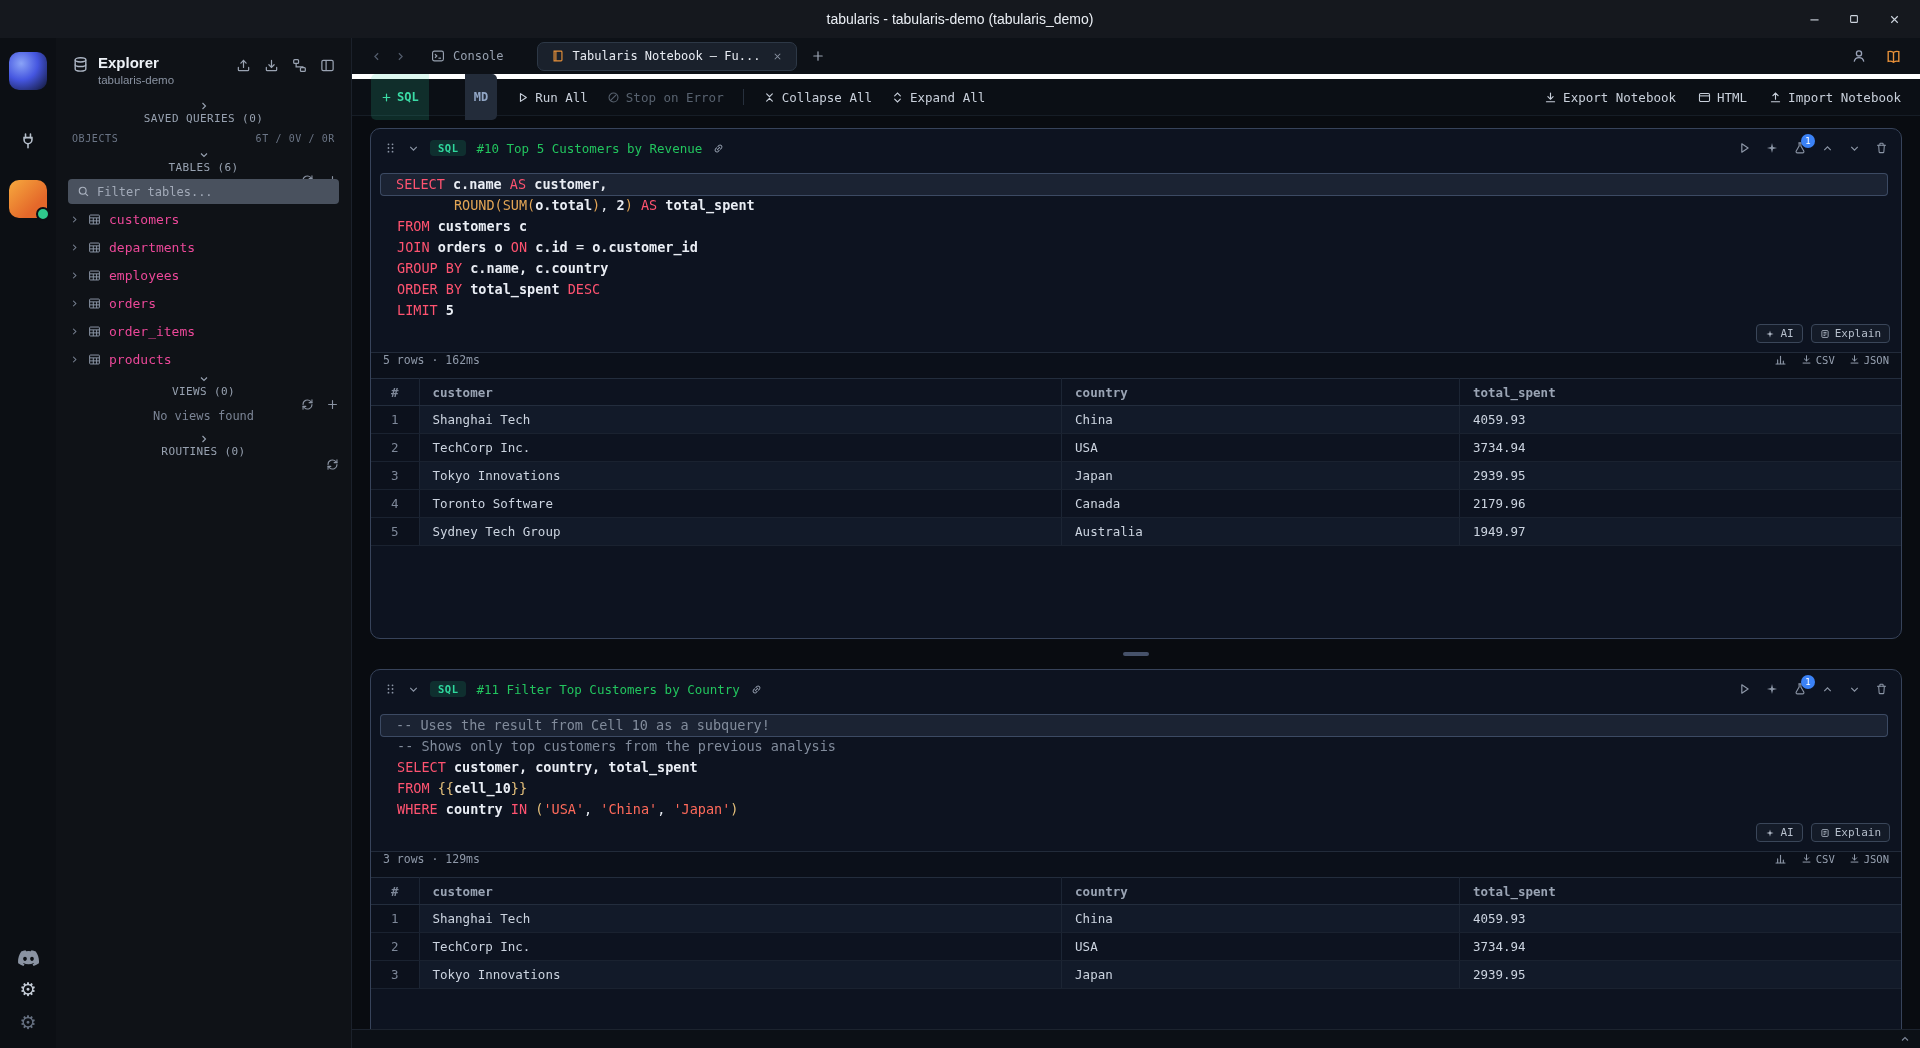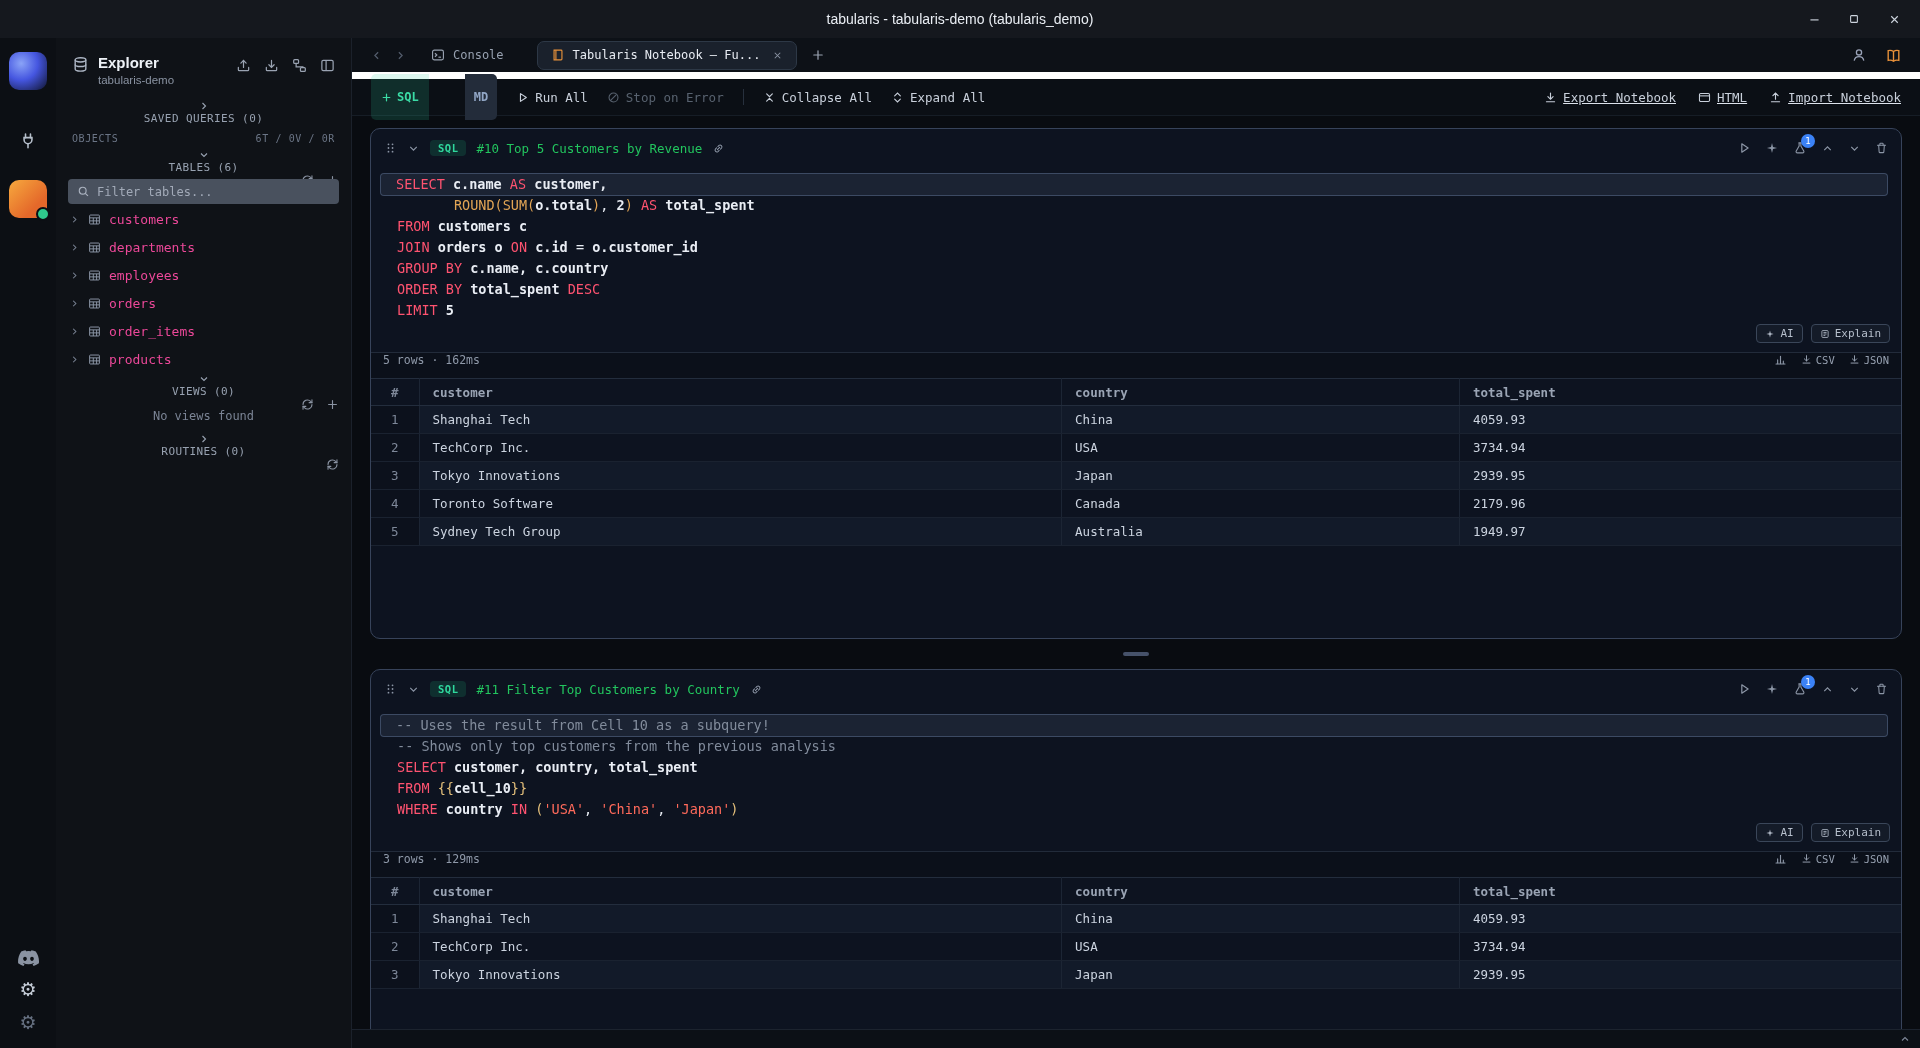--- a/index.html
+++ b/index.html
@@ -51,42 +51,42 @@
   .filter input { background:transparent; border:none; outline:none; color:#c3cad6; font:inherit; font-size:12px; width:100%; }
   .filter input::placeholder { color:#a2aab8; }
   .tbl-item { display:flex; align-items:center; gap:8px; height:28px; padding:0 12px 0 13px; color:#ec4899; font-size:13px; }
   .tbl-item .chev { color:#7c8697; }
   .tbl-item .grid { color:#8d97a8; }
   .views-empty { text-align:center; color:#7b8495; font-size:12px; padding:9px 0 10px; }
 
   
   .main { flex:1; min-width:0; display:flex; flex-direction:column; background:#090c11; }
 
-  .tabbar { height:41px; background:#0d1117; border-bottom:7px solid #ffffff; display:flex; align-items:center; padding:0 12px; }
+  .tabbar { height:41px; background:#0d1117; border-bottom:5px solid #ffffff; display:flex; align-items:center; padding:0 12px; }
   .nav-btn { color:#535d6c; width:24px; display:flex; justify-content:center; }
   .tab { display:flex; align-items:center; gap:8px; height:29px; padding:0 13px; border-radius:7px;
          color:#97a1b0; font-size:12px; margin-left:6px; }
   .tab.inactive { background:transparent; }
   .tab.active { background:#1a212c; border:1px solid #2d3846; color:#e8ecf3; margin-left:20px; }
   .tab .tab-close { color:#8a93a2; margin-left:4px; }
   .tab-add { color:#9aa3b2; margin-left:14px; }
   .tabbar-right { margin-left:auto; display:flex; gap:18px; align-items:center; padding-right:6px; }
   .assistant-ic { color:#9aa3b8; }
   .docs-ic { color:#e8913a; }
 
   .toolbar { height:37px; background:#0b0f15; border-bottom:1px solid #161d26; display:flex; align-items:center;
              padding:0 19px; gap:19px; }
   .seg { display:flex; border-radius:5px; overflow:hidden; }
   .seg-sql { display:flex; align-items:center; gap:5px; padding:4px 10px; background:rgba(45,212,160,.16);
              color:#3bdca6; font-size:12px; font-weight:700; }
   .seg-md { display:flex; align-items:center; padding:16px 9px; background:#232c3a; color:#92a7c6; font-size:12px; font-weight:700;margin-left:36px; }
   .tb-btn { display:flex; align-items:center; gap:6px; color:#c9d0db; font-size:12.5px; }
   .tb-btn.dim { color:#58626f; }
   .tb-divider { width:1px; height:16px; background:#27303d; }
-  .toolbar-right { margin-left:auto; display:flex; gap:22px; align-items:center;text-decoration:underline; }
+  .toolbar-right { margin-left:auto; display:flex; gap:22px; align-items:center; }
 
   
   .notebook { flex:1; overflow:hidden; padding:12px 18px 0; display:flex; flex-direction:column; }
   .cell { border:1px solid #37435a; border-radius:10px; background:#0d1320; display:flex; flex-direction:column;
           overflow:hidden; }
   .cell-fixed { height:511px; flex:none; }
   .cell-grow { flex:none; min-height:480px; }
   .cell-header { height:38px; flex:none; display:flex; align-items:center; gap:10px; padding:0 13px; }
   .ch-icon { color:#8b95a5; display:flex; align-items:center; }
   .badge-sql { background:rgba(34,197,131,.16); color:#2fd79d; font-size:10.5px; font-weight:700;

